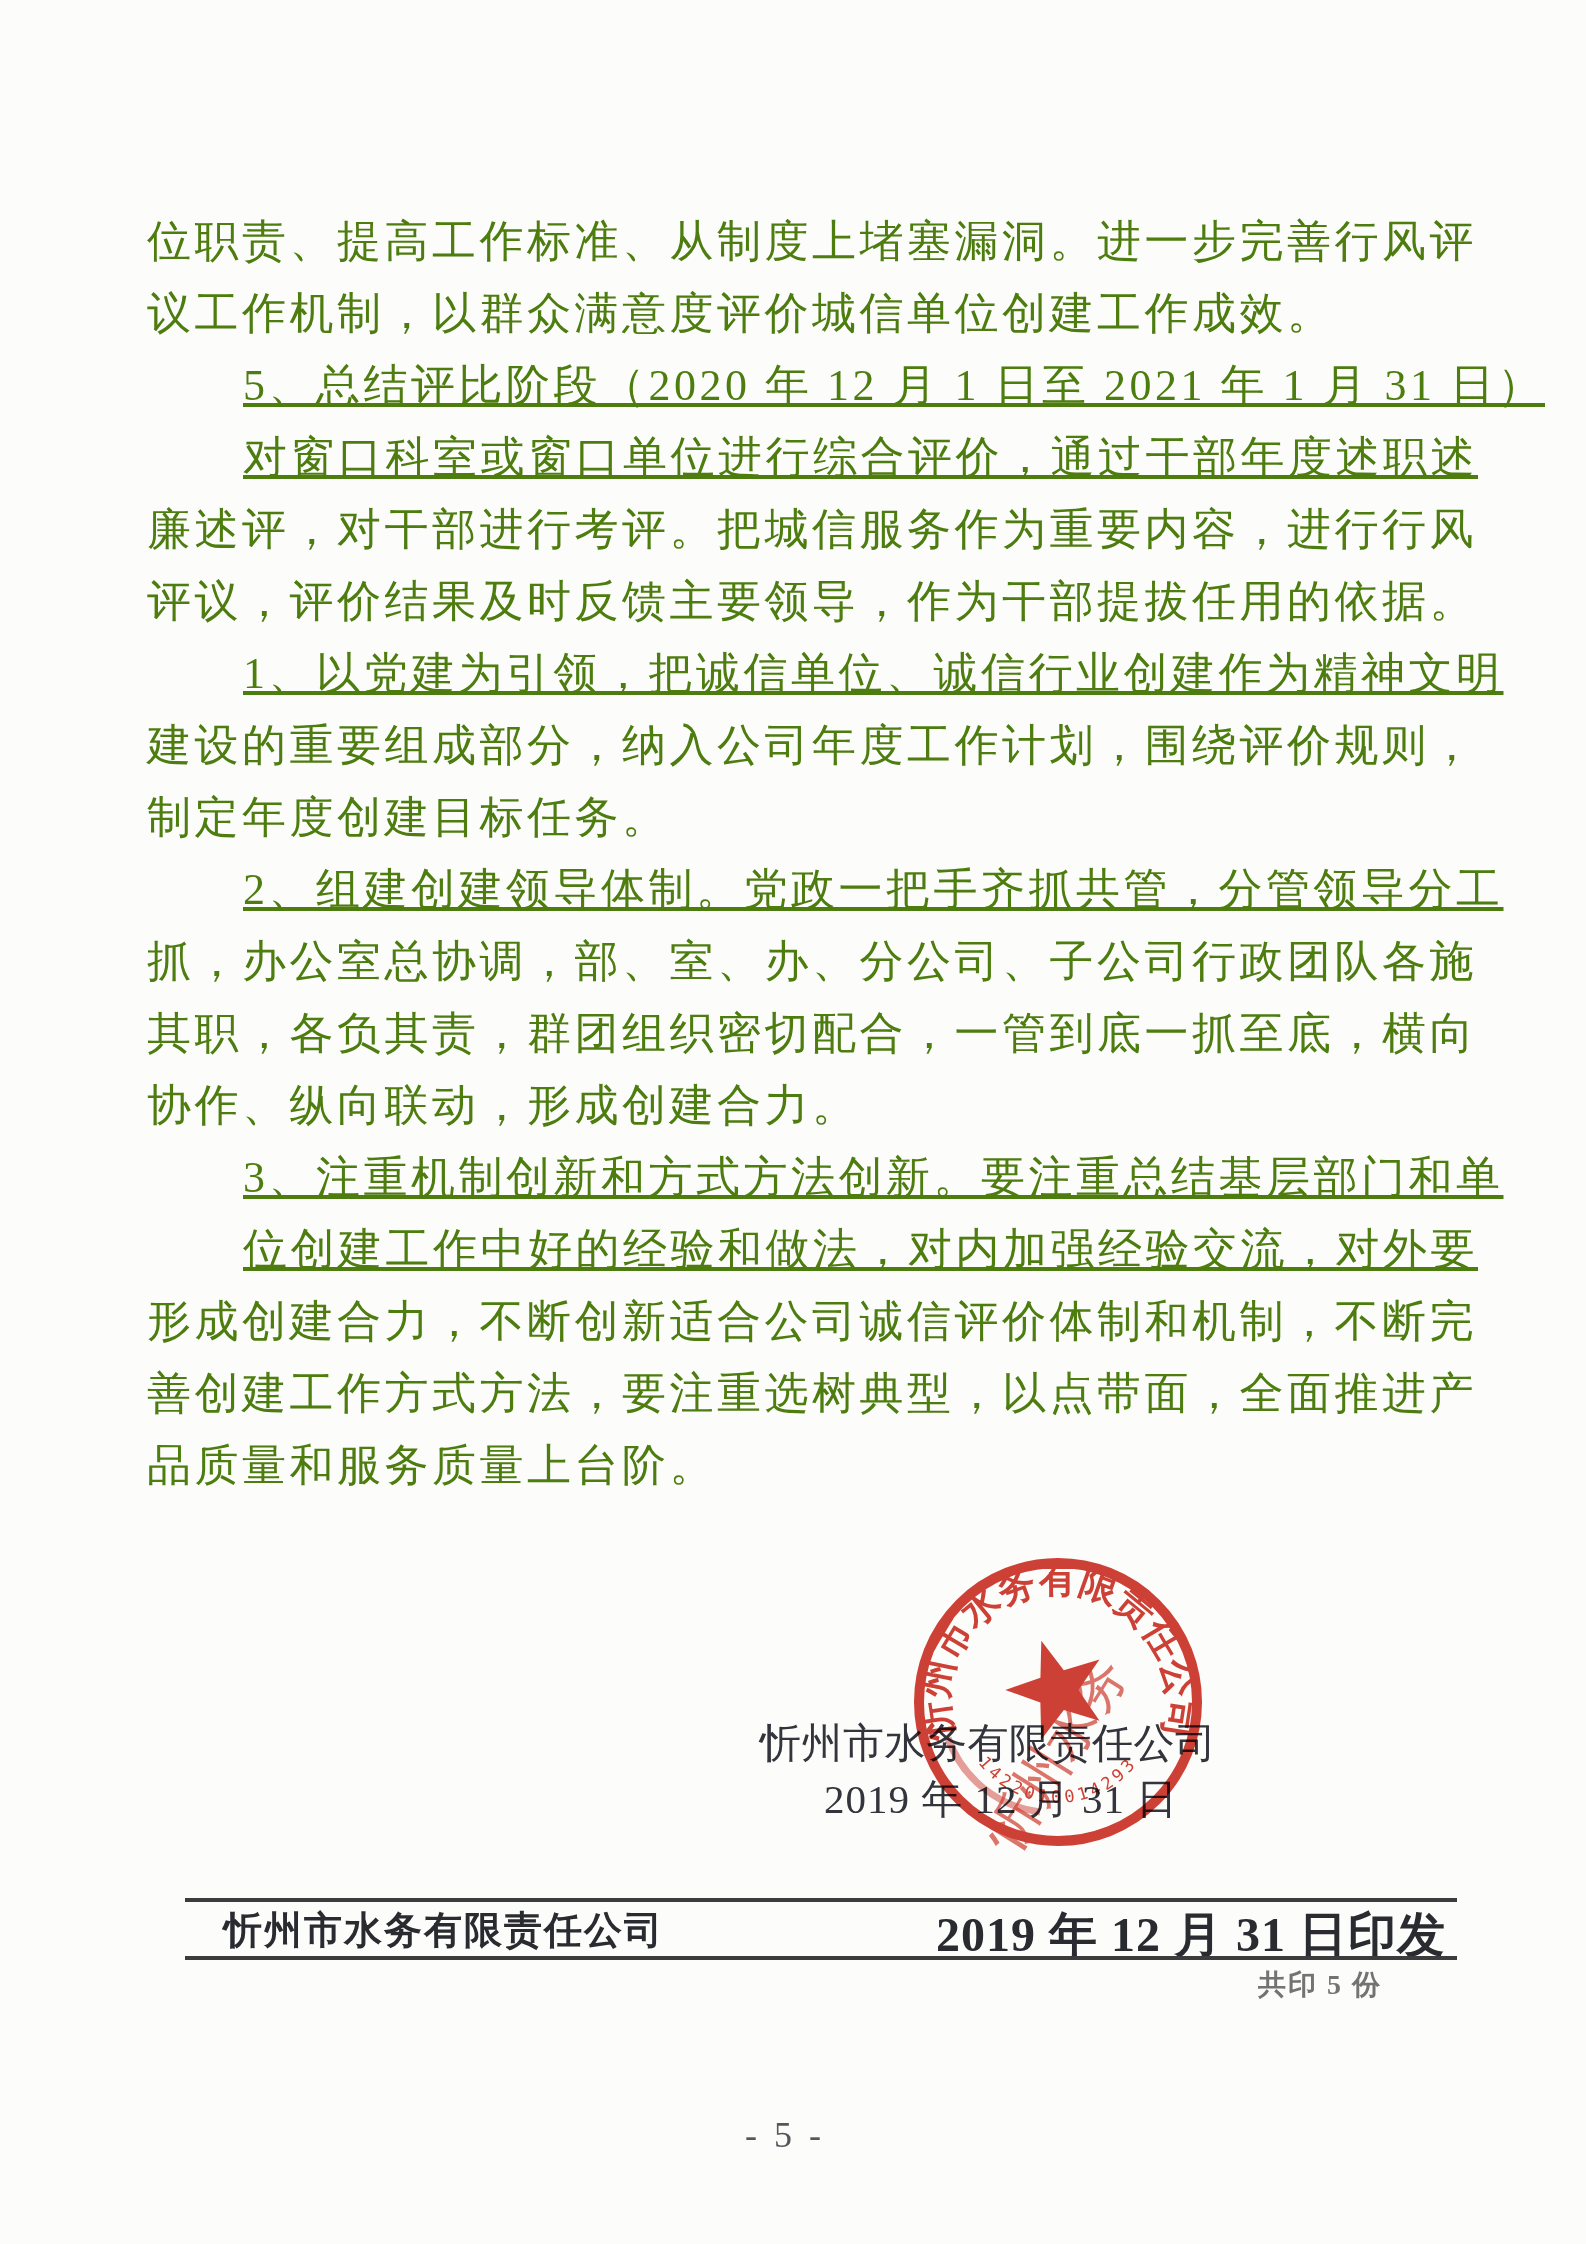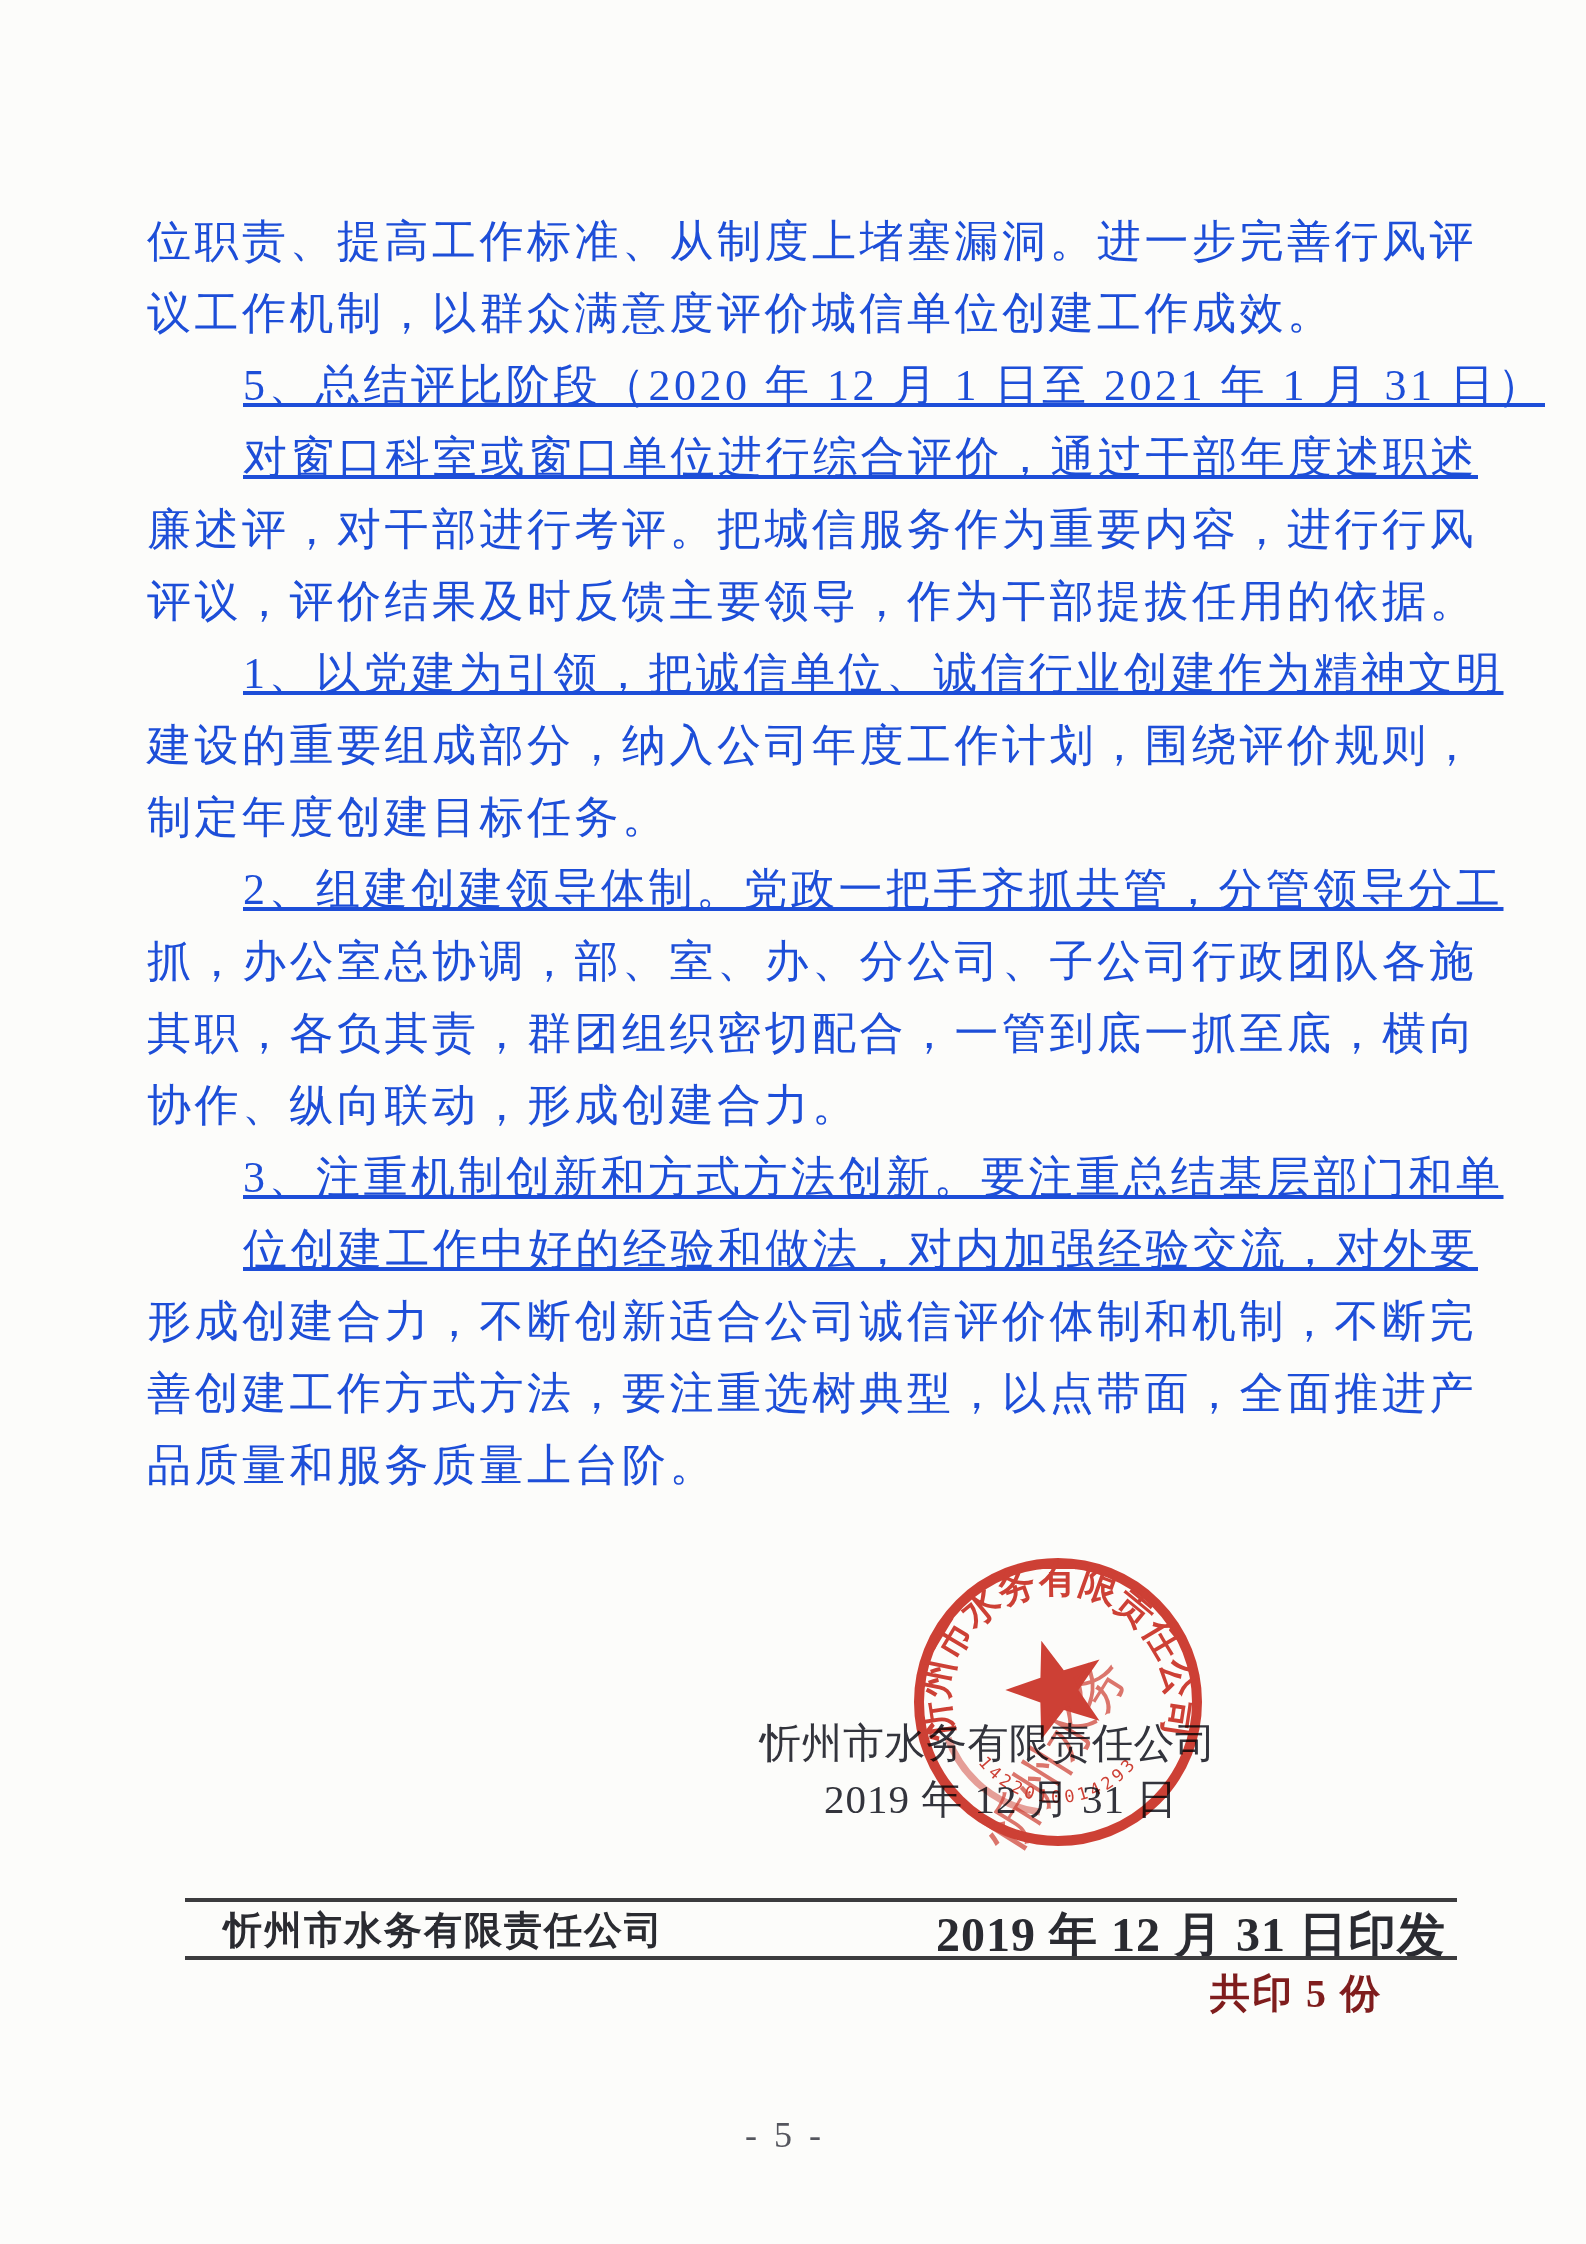--- a/index.html
+++ b/index.html
@@ -15,21 +15,21 @@
   .body-text{
     position:absolute;
     left:147px;top:206px;
     width:1310px;
   }
   .line{
     height:72px;
     line-height:72px;
     font-size:44px;
     letter-spacing:3.5px;
-    color:#1d4ed8;
+    color:#4d7c0f;
     white-space:nowrap;
     font-weight:500;
   }
   .line.indent{padding-left:96px;text-decoration:underline;}
   
   .sig-company{
     position:absolute;left:760px;top:1716px;
     font-size:41px;letter-spacing:0.5px;color:#33343c;font-weight:500;
     white-space:nowrap;
   }
@@ -58,21 +58,21 @@
     font-weight:700;font-size:38px;letter-spacing:2px;color:#2a2b31;
     white-space:nowrap;
   }
   .footer-date{
     position:absolute;right:140px;top:1903px;
     font-size:48px;letter-spacing:1px;color:#2a2b31;font-weight:600;
     white-space:nowrap;
   }
   .footer-copies{
     position:absolute;right:204px;top:1966px;
-    font-size:40px;letter-spacing:2px;color:#7f1d1d;font-weight:600;
+    font-size:28px;letter-spacing:2px;color:#737373;font-weight:600;
     white-space:nowrap;
   }
   .page-number{
     position:absolute;left:0;top:2114px;width:1570px;
     text-align:center;
     font-size:36px;letter-spacing:4px;color:#55565e;
   }
 </style>
 </head>
 <body>

